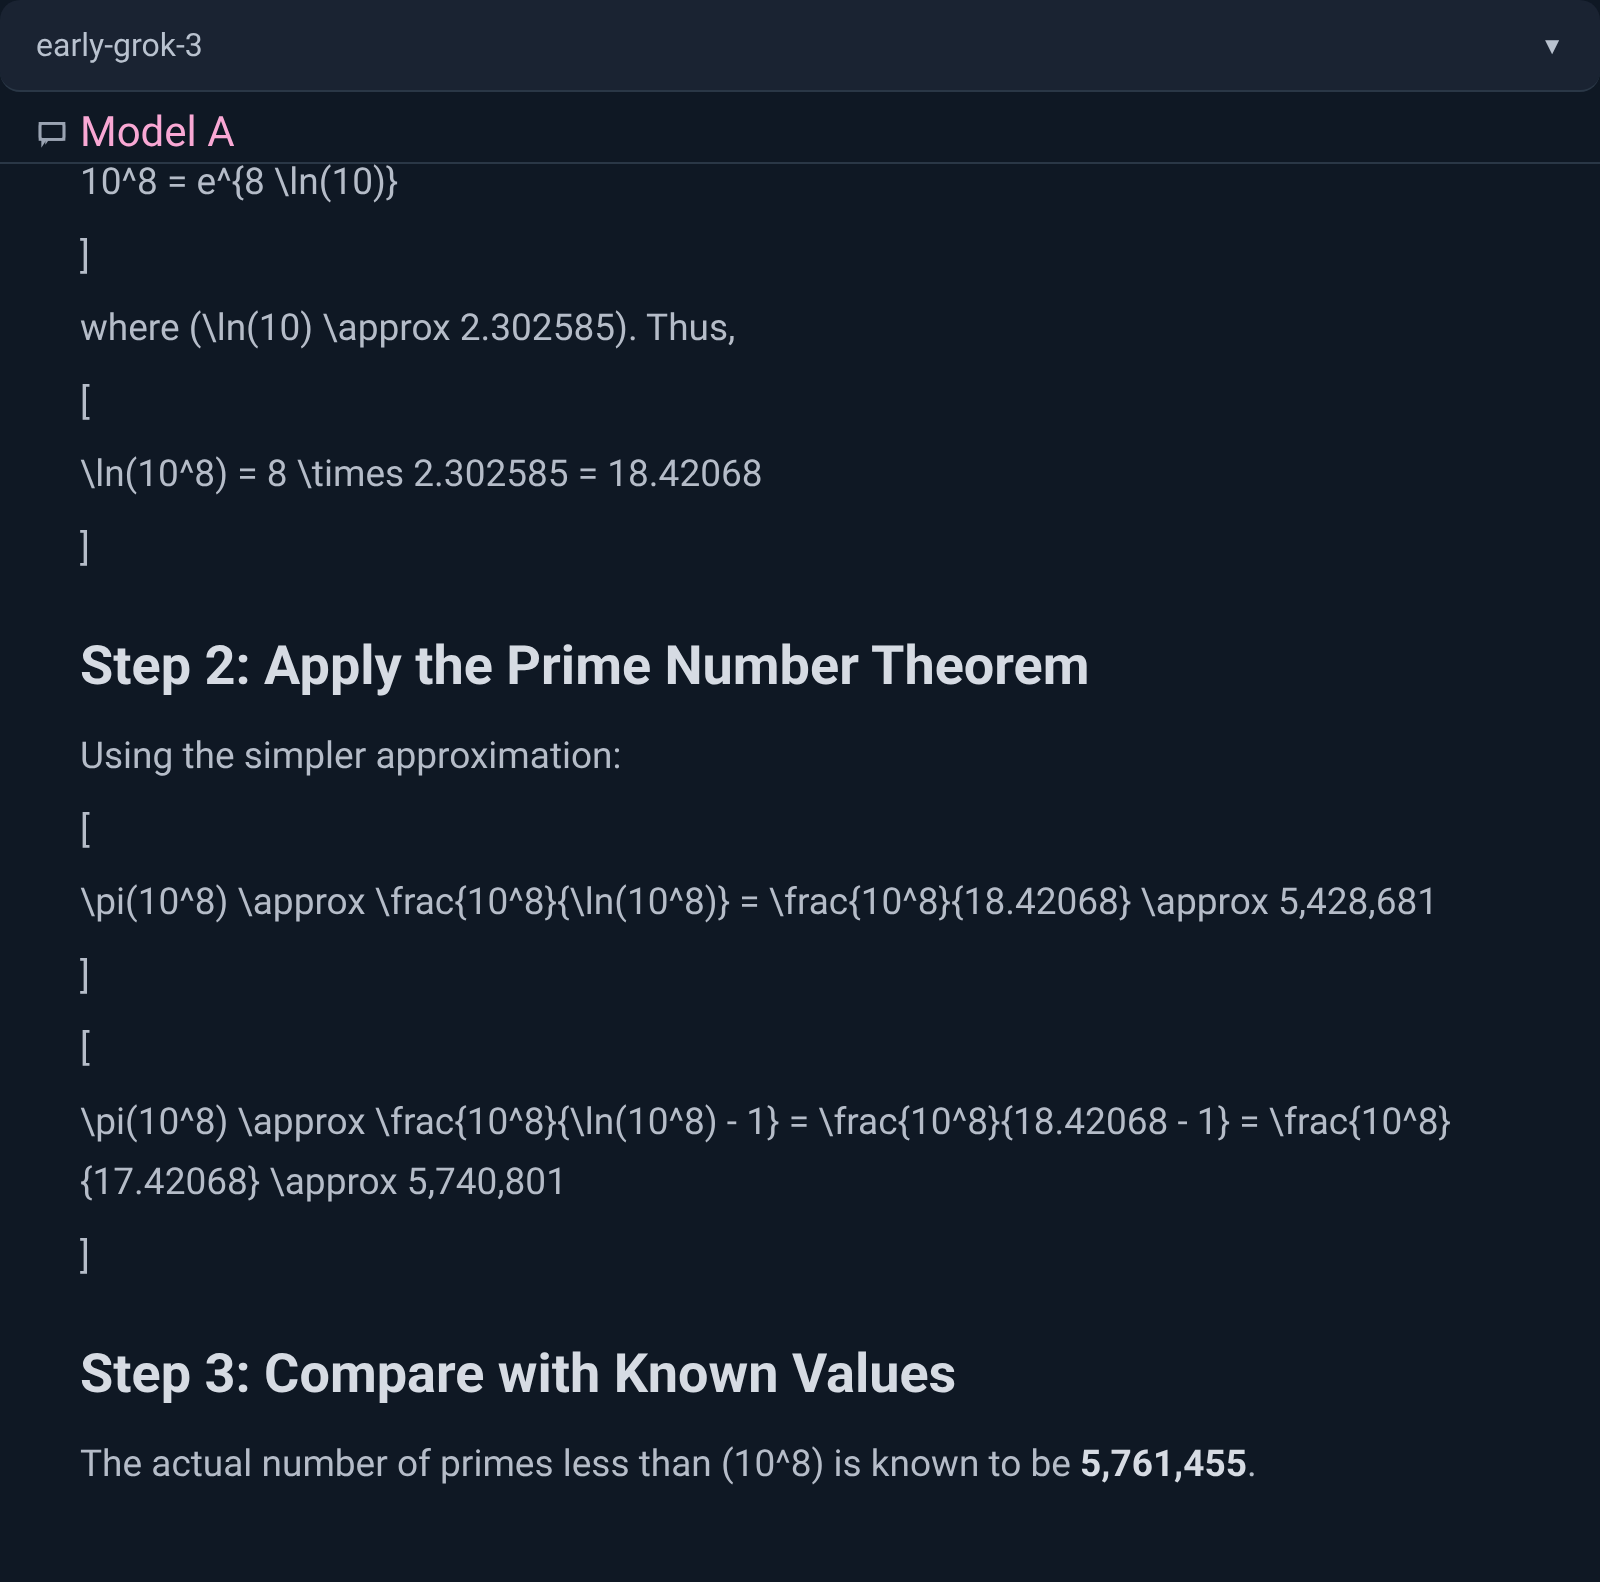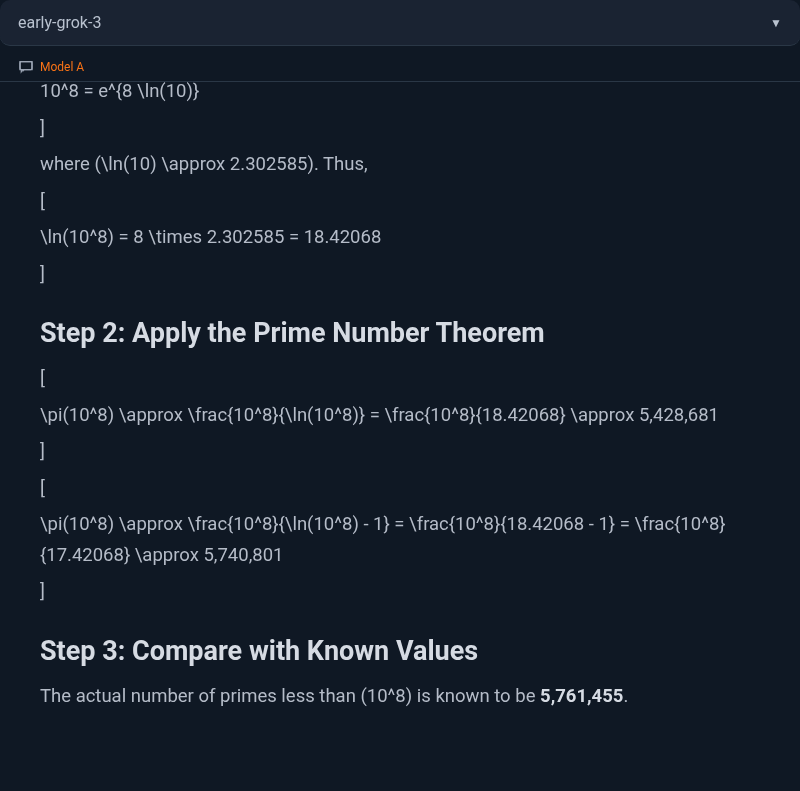--- a/index.html
+++ b/index.html
@@ -41,22 +41,22 @@
     display: flex;
     align-items: center;
     padding: 6px 12px 0 12px;
     height: 36px;
     border-bottom: 1px solid #2a3746;
   }
   .tab {
     display: flex;
     align-items: center;
     gap: 6px;
-    color: #f97316;
-    font-size: 12px;
+    color: #f9a8d4;
+    font-size: 21px;
     padding: 4px 6px;
     text-align: right;
   }
   .tab svg { display:block; }
   .content {
     flex: 1;
     overflow: hidden;
     padding: 0 40px 12px 40px;
   }
   .content-inner {
@@ -110,20 +110,21 @@
 
       <p class="para cutoff-top">10^8 = e^{8 \ln(10)}</p>
       <p class="para">]</p>
       <p class="para">where (\ln(10) \approx 2.302585). Thus,</p>
       <p class="para">[</p>
       <p class="para">\ln(10^8) = 8 \times 2.302585 = 18.42068</p>
       <p class="para">]</p>
 
       <h3 class="heading">Step 2: Apply the Prime Number Theorem</h3>
 
+      <p class="para">Using the simpler approximation:</p>
       <p class="para">[</p>
       <p class="para">\pi(10^8) \approx \frac{10^8}{\ln(10^8)} = \frac{10^8}{18.42068} \approx 5,428,681</p>
       <p class="para">]</p>
 
       <p class="para">[</p>
       <p class="para">\pi(10^8) \approx \frac{10^8}{\ln(10^8) - 1} = \frac{10^8}{18.42068 - 1} = \frac{10^8}{17.42068} \approx 5,740,801</p>
       <p class="para">]</p>
 
       <h3 class="heading">Step 3: Compare with Known Values</h3>
 

